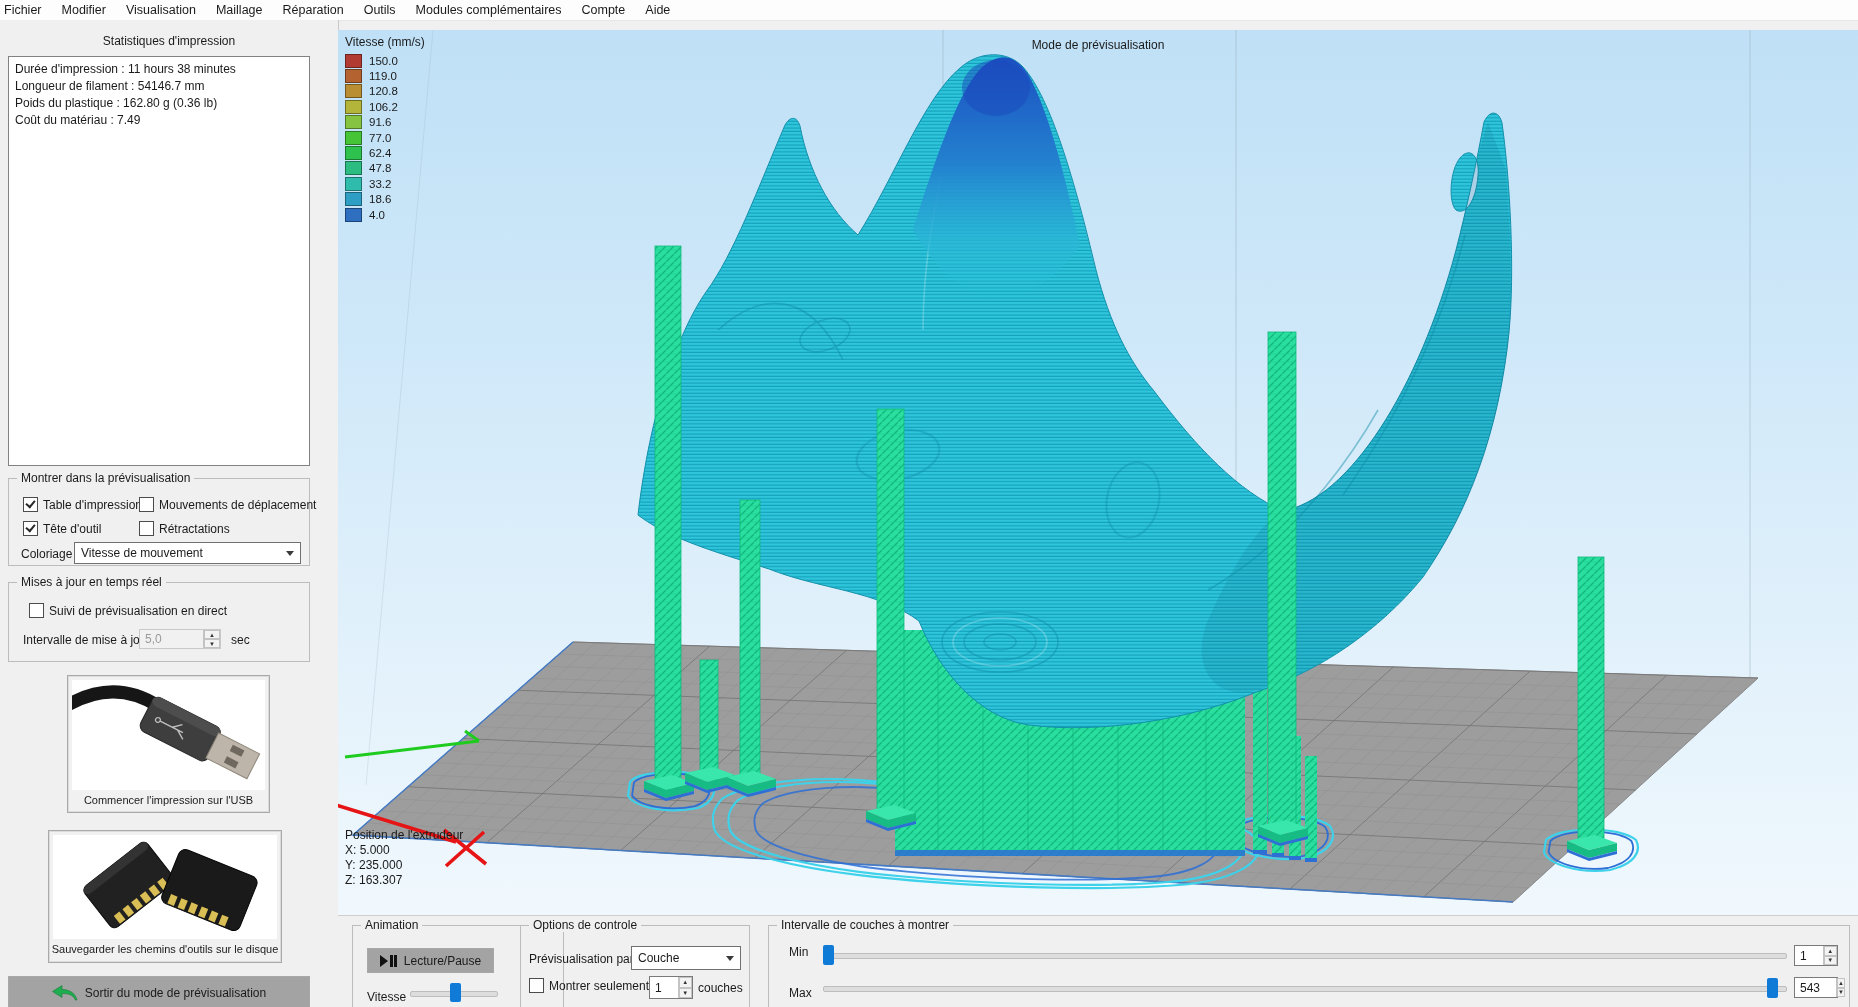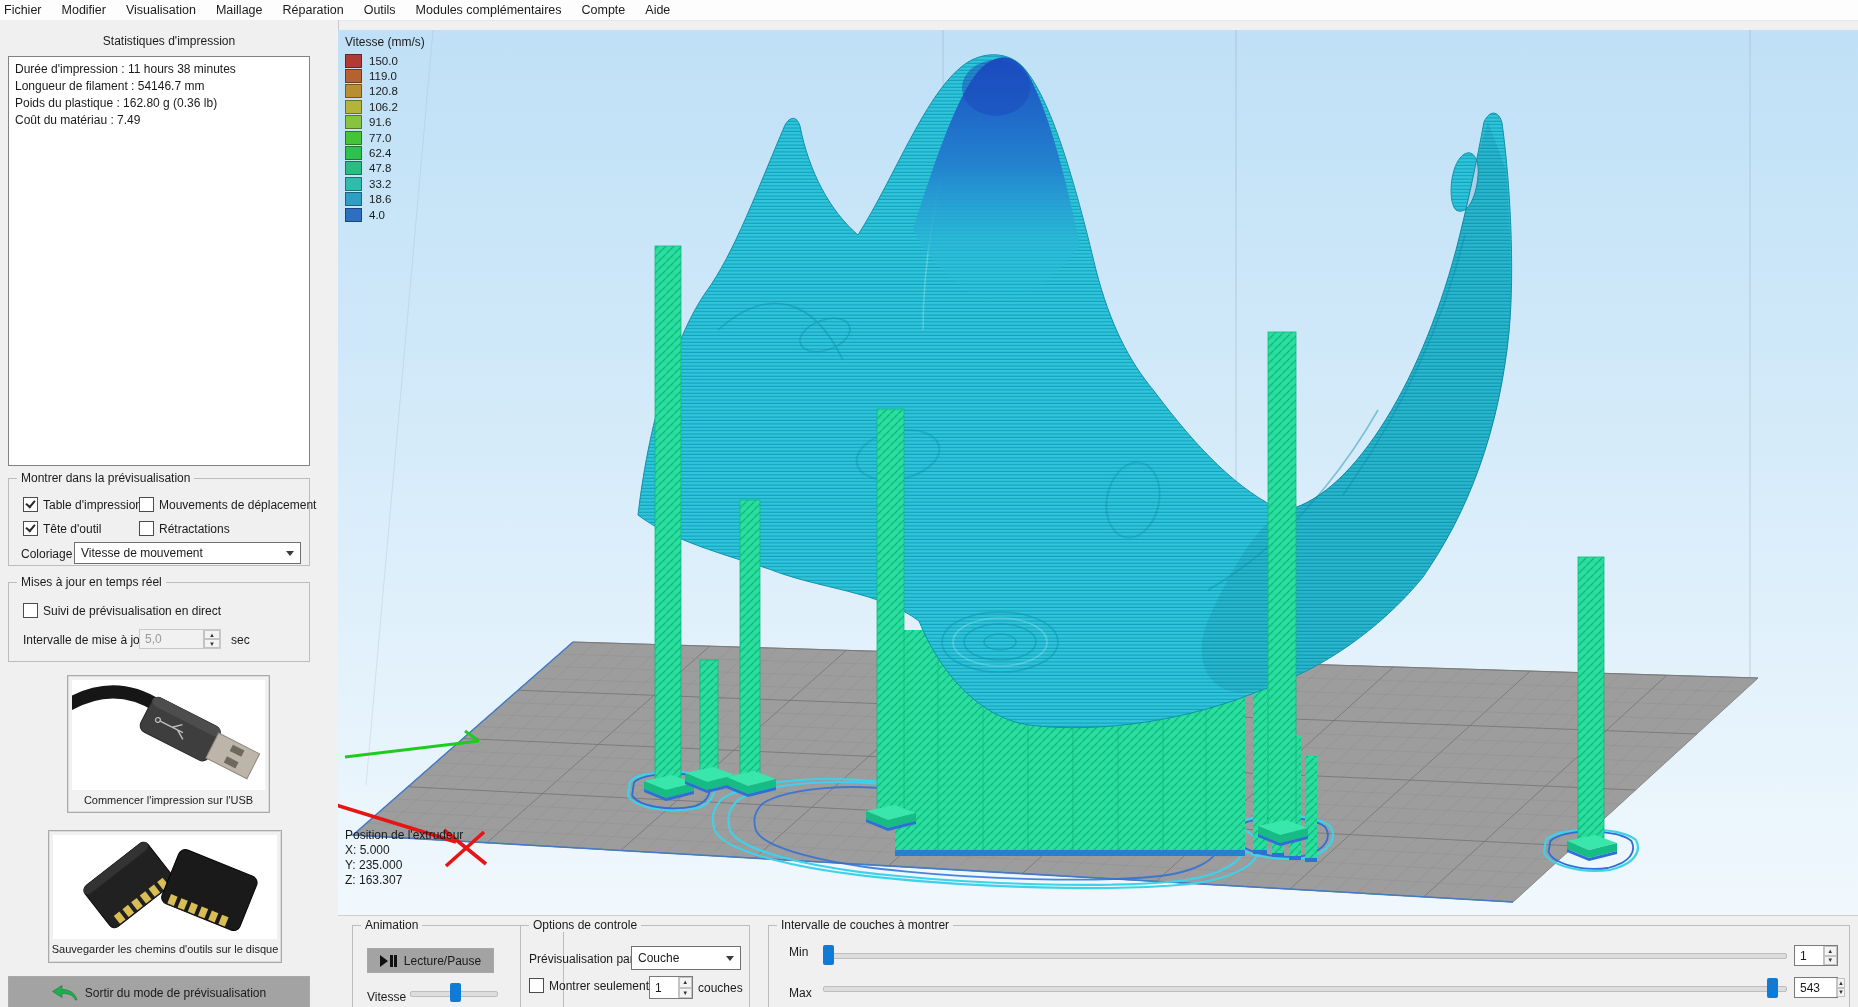--- a/index.html
+++ b/index.html
@@ -103,21 +103,21 @@
     </div>
     <span class="lbl" style="left:12px;top:68px;">Coloriage</span>
     <div class="dropdown" style="left:65px;top:63px;width:227px;height:22px;">
       <span>Vitesse de mouvement</span>
       <span class="caret"></span>
     </div>
   </div>
 
   <div class="groupbox" style="left:8px;top:562px;width:302px;height:80px;">
     <span class="gb-title">Mises à jour en temps réel</span>
-    <div class="cbrow" style="left:14px;top:20px;">
+    <div class="cbrow" style="left:20px;top:20px;">
       <span class="cb"></span>
       <span>Suivi de prévisualisation en direct</span>
     </div>
     <span class="lbl" style="left:14px;top:50px;">Intervalle de mise à jour</span>
     <div class="spin dis" style="left:130px;top:46px;width:82px;height:20px;">
       <span class="val">5,0</span>
       <span class="arrs">
           <div>▲</div>
           <div>▼</div>
         </span>
@@ -393,20 +393,21 @@
 
     <g>
       <line x1="7" y1="727" x2="141" y2="711" stroke="#1ecb1e" stroke-width="3"></line>
       <line x1="141" y1="711" x2="127" y2="701" stroke="#1ecb1e" stroke-width="3"></line>
       <line x1="-12" y1="772" x2="118" y2="812" stroke="#e61414" stroke-width="3.6"></line>
       <line x1="106" y1="800" x2="148" y2="834" stroke="#e61414" stroke-width="3.6"></line>
       <line x1="146" y1="802" x2="108" y2="836" stroke="#e61414" stroke-width="3.6"></line>
     </g>
   </svg>
 
+  <div class="mode-label">Mode de prévisualisation</div>
 
   <div class="legend">
     <div style="margin-bottom:4px;">Vitesse (mm/s)</div>
     <div class="lrow">
         <span class="sw" style="background: rgb(177, 58, 51);"></span>
         <span class="lv">150.0</span>
       </div>
     <div class="lrow">
         <span class="sw" style="background: rgb(180, 98, 47);"></span>
         <span class="lv">119.0</span>

